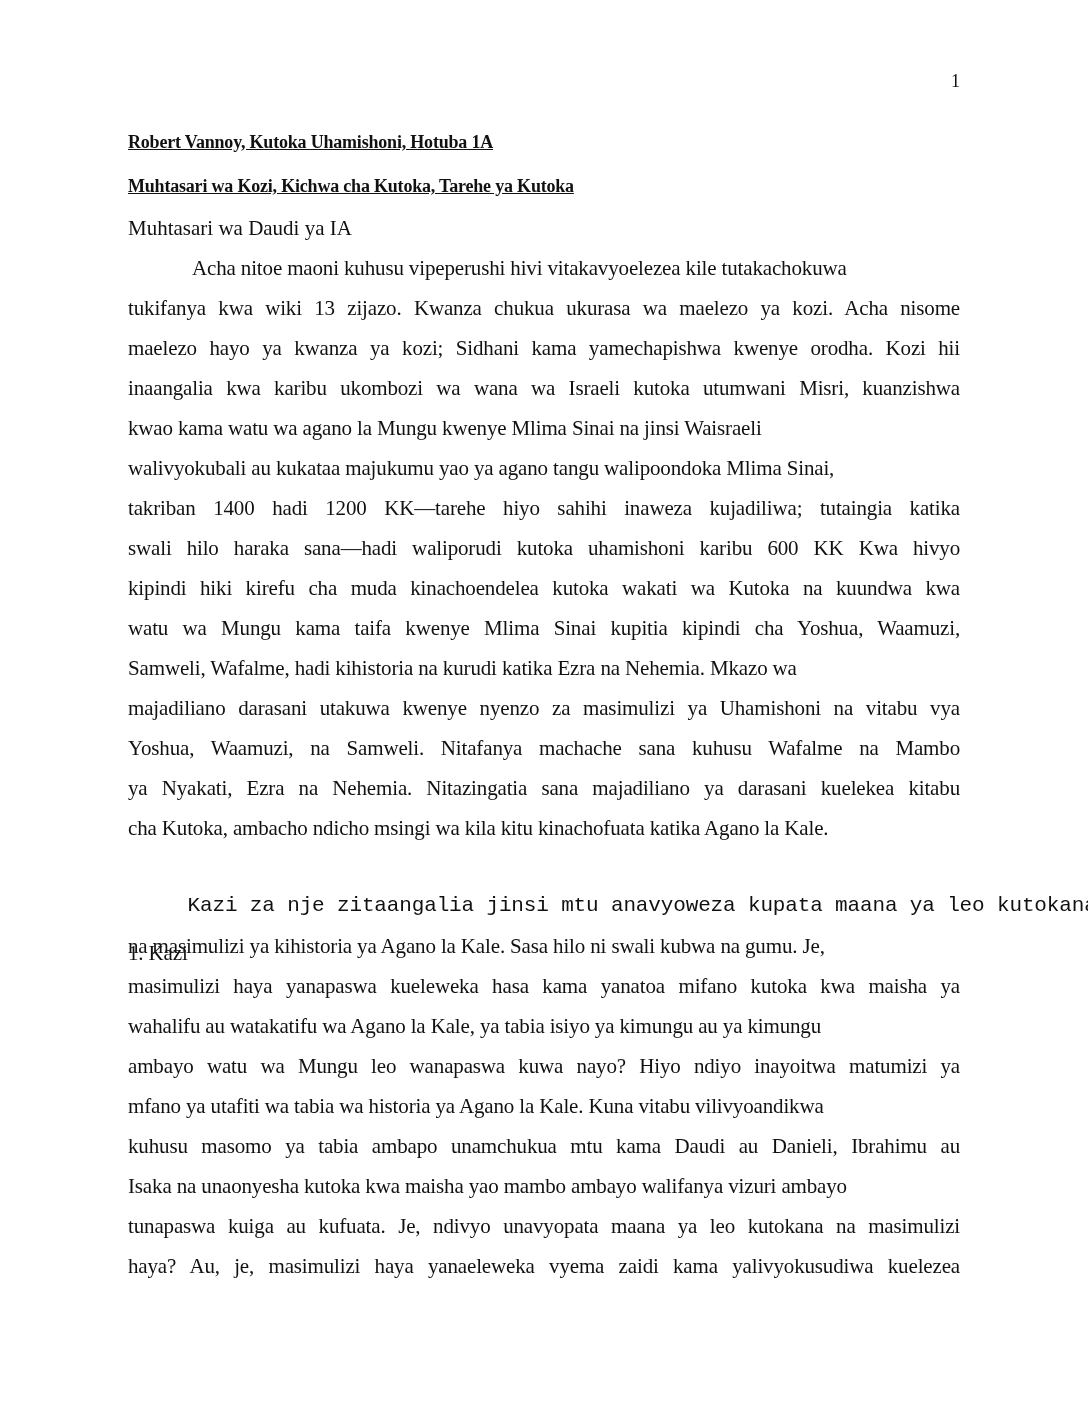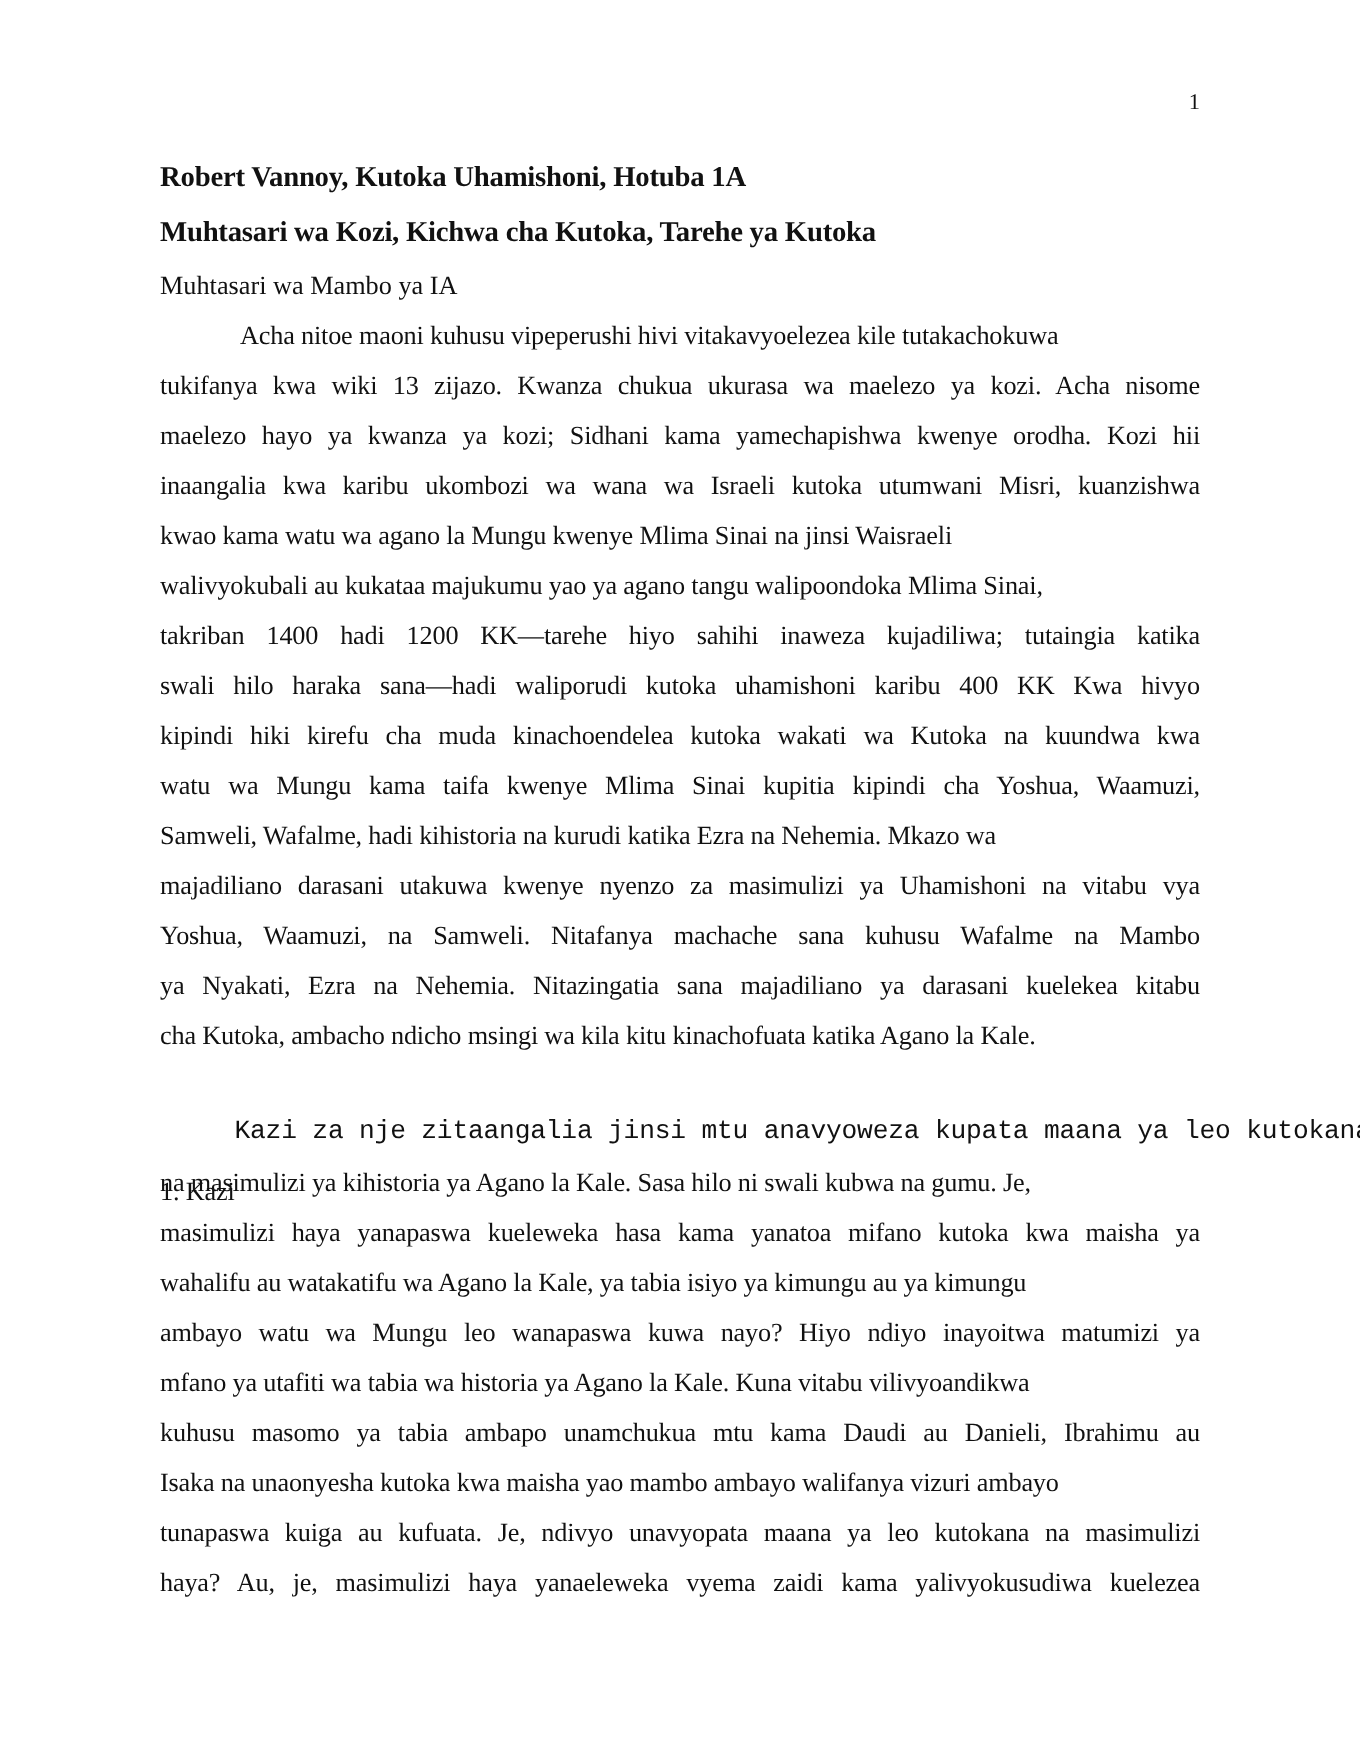--- a/index.html
+++ b/index.html
@@ -26,24 +26,25 @@
     position: absolute;
     right: 128px;
     top: 70px;
     font-size: 18px;
     line-height: 22px;
   }
   .title {
     position: absolute;
     left: 128px;
     font-weight: bold;
-    font-size: 23px;
+    font-size: 18px;
     line-height: 28px;
     white-space: nowrap;
     letter-spacing: -0.2px;
+    text-decoration: underline;
   }
   .title-1 { top: 128px; }
   .title-2 { top: 172px; }
   .subtitle {
     position: absolute;
     left: 128px;
     top: 214px;
     font-size: 21px;
     line-height: 28px;
     white-space: nowrap;
@@ -86,31 +87,31 @@
 </head>
 <body>
 
 <div class="page">
 
   <div class="page-number">1</div>
 
   <div class="title title-1">Robert Vannoy, Kutoka Uhamishoni, Hotuba 1A</div>
   <div class="title title-2">Muhtasari wa Kozi, Kichwa cha Kutoka, Tarehe ya Kutoka</div>
 
-  <div class="subtitle">Muhtasari wa Mambo ya IA</div>
+  <div class="subtitle">Muhtasari wa Daudi ya IA</div>
 
   <div class="body-lines para-1">
     <div class="line indent">Acha nitoe maoni kuhusu vipeperushi hivi vitakavyoelezea kile tutakachokuwa</div>
     <div class="line just">tukifanya kwa wiki 13 zijazo. Kwanza chukua ukurasa wa maelezo ya kozi. Acha nisome</div>
     <div class="line just">maelezo hayo ya kwanza ya kozi; Sidhani kama yamechapishwa kwenye orodha. Kozi hii</div>
     <div class="line just">inaangalia kwa karibu ukombozi wa wana wa Israeli kutoka utumwani Misri, kuanzishwa</div>
     <div class="line">kwao kama watu wa agano la Mungu kwenye Mlima Sinai na jinsi Waisraeli</div>
     <div class="line">walivyokubali au kukataa majukumu yao ya agano tangu walipoondoka Mlima Sinai,</div>
     <div class="line just">takriban 1400 hadi 1200 KK—tarehe hiyo sahihi inaweza kujadiliwa; tutaingia katika</div>
-    <div class="line just">swali hilo haraka sana—hadi waliporudi kutoka uhamishoni karibu 400 KK Kwa hivyo</div>
+    <div class="line just">swali hilo haraka sana—hadi waliporudi kutoka uhamishoni karibu 600 KK Kwa hivyo</div>
     <div class="line just">kipindi hiki kirefu cha muda kinachoendelea kutoka wakati wa Kutoka na kuundwa kwa</div>
     <div class="line just">watu wa Mungu kama taifa kwenye Mlima Sinai kupitia kipindi cha Yoshua, Waamuzi,</div>
     <div class="line">Samweli, Wafalme, hadi kihistoria na kurudi katika Ezra na Nehemia. Mkazo wa</div>
     <div class="line just">majadiliano darasani utakuwa kwenye nyenzo za masimulizi ya Uhamishoni na vitabu vya</div>
     <div class="line just">Yoshua, Waamuzi, na Samweli. Nitafanya machache sana kuhusu Wafalme na Mambo</div>
     <div class="line just">ya Nyakati, Ezra na Nehemia. Nitazingatia sana majadiliano ya darasani kuelekea kitabu</div>
     <div class="line">cha Kutoka, ambacho ndicho msingi wa kila kitu kinachofuata katika Agano la Kale.</div>
   </div>
 
   <div class="body-lines para-2">

